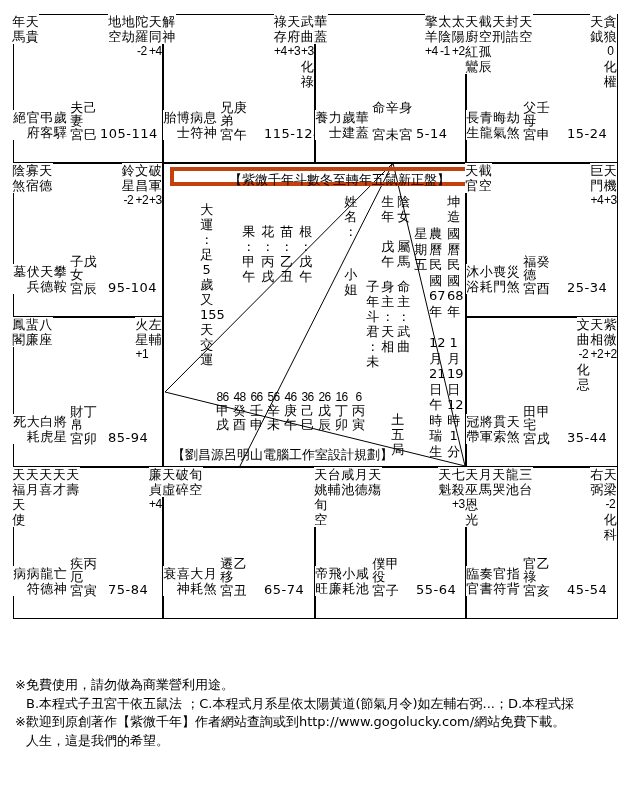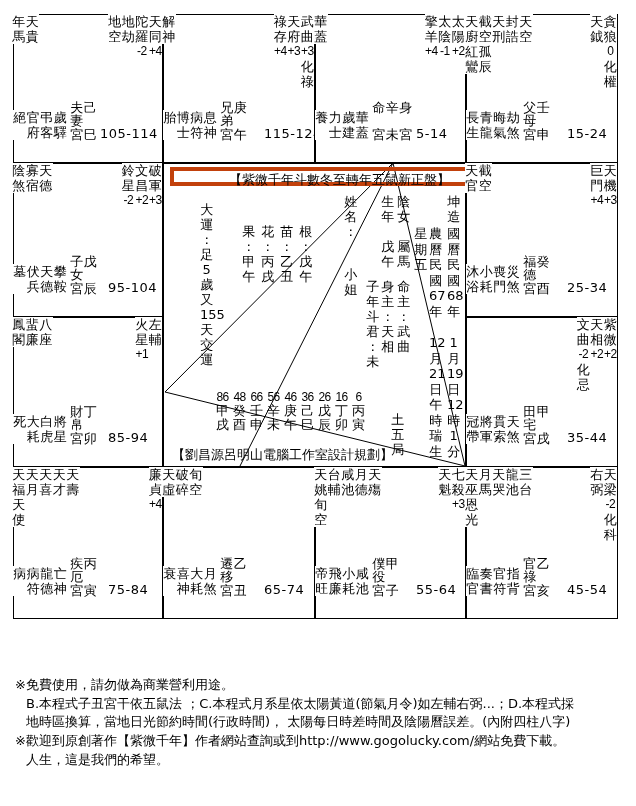--- a/index.html
+++ b/index.html
@@ -1066,16 +1066,15 @@
     <line x1="393" y1="163" x2="165" y2="392"></line>
     <line x1="393" y1="163" x2="240" y2="466"></line>
     <line x1="393" y1="163" x2="465" y2="466"></line>
     <line x1="165" y1="392" x2="465" y2="466"></line>
   </g>
 </svg>
 
 <div id="footer">
     <div class="fline">※免費使用，請勿做為商業營利用途。</div>
     <div class="fline cont">B.本程式子丑宮干依五鼠法 ；C.本程式月系星依太陽黃道(節氣月令)如左輔右弼...；D.本程式採</div>
-    <div class="fline cont">地時區換算，當地日光節約時間(行政時間)， 太陽每日時差時間及陰陽曆誤差。(內附四柱八字)</div>
     <div class="fline">※歡迎到原創著作【紫微千年】作者網站查詢或到http://www.gogolucky.com/網站免費下載。</div>
     <div class="fline cont">人生，這是我們的希望。</div>
   </div>
 
 </body></html>

